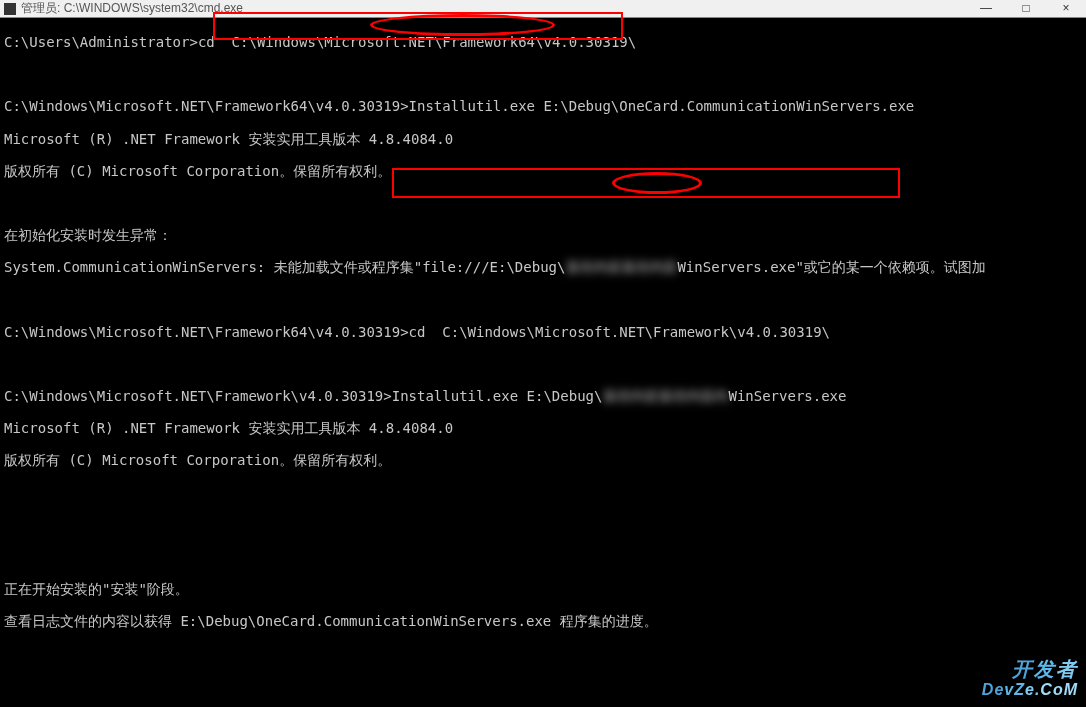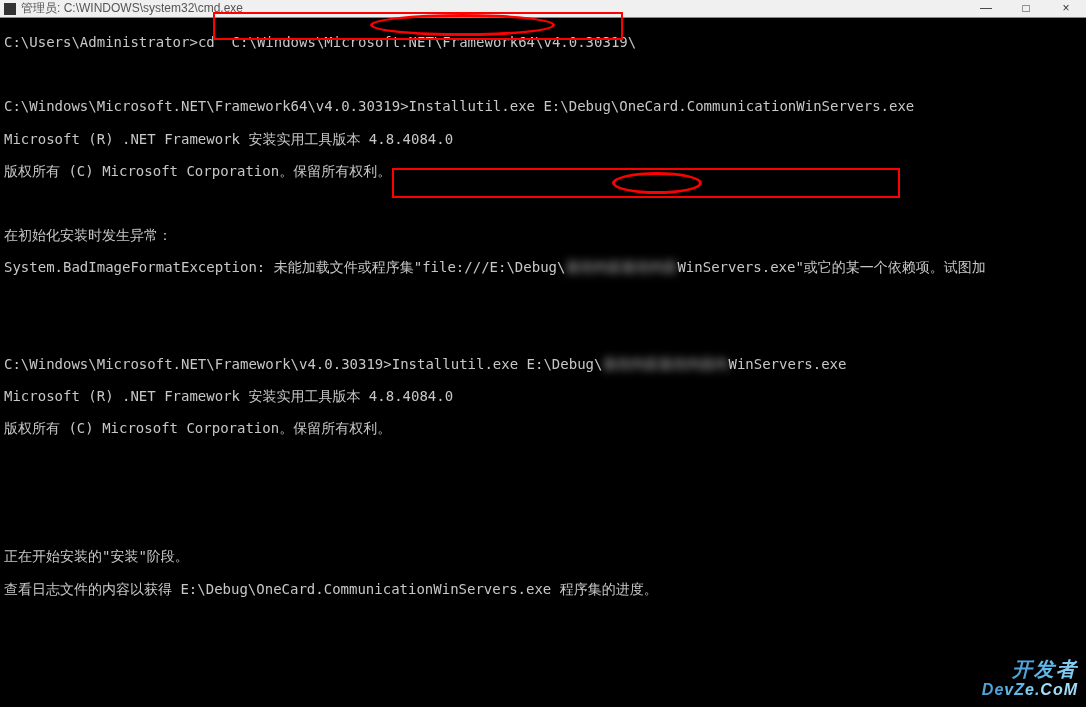--- a/index.html
+++ b/index.html
@@ -119,22 +119,23 @@
 </div>
 
 <div class="terminal">
 <div class="line"><span>C:\Users\Administrator&gt;</span><span>cd  C:\Windows\Microsoft.NET\Framework64\v4.0.30319\</span></div>
 <div class="line"></div>
 <div class="line">C:\Windows\Microsoft.NET\Framework64\v4.0.30319&gt;Installutil.exe E:\Debug\OneCard.CommunicationWinServers.exe</div>
 <div class="line">Microsoft (R) .NET Framework 安装实用工具版本 4.8.4084.0</div>
 <div class="line">版权所有 (C) Microsoft Corporation。保留所有权利。</div>
 <div class="line"></div>
 <div class="line">在初始化安装时发生异常：</div>
-<div class="line"><span>System.BadImageFormatException: 未能加载文件或程序集"file:///E:\Debug\</span><span class="blur">某些内容某些内容</span><span>WinServers.exe"或它的某一个依赖项。试图加</span></div>
+<div class="line"><span>System.CommunicationWinServers: 未能加载文件或程序集"file:///E:\Debug\</span><span class="blur">某些内容某些内容</span><span>WinServers.exe"或它的某一个依赖项。试图加</span></div>
 <div class="line"></div>
+<div class="line"><span>C:\Windows\Microsoft.NET\Framework64\v4.0.30319&gt;</span><span>cd  C:\Windows\Microsoft.NET\Framework\v4.0.30319\</span></div>
 <div class="line"></div>
 <div class="line"><span>C:\Windows\Microsoft.NET\Framework\v4.0.30319&gt;Installutil.exe E:\Debug\</span><span class="blur">某些内容某些内容内</span><span>WinServers.exe</span></div>
 <div class="line">Microsoft (R) .NET Framework 安装实用工具版本 4.8.4084.0</div>
 <div class="line">版权所有 (C) Microsoft Corporation。保留所有权利。</div>
 <div class="line"></div>
 <div class="line"></div>
 <div class="line"></div>
 <div class="line">正在开始安装的"安装"阶段。</div>
 <div class="line">查看日志文件的内容以获得 E:\Debug\OneCard.CommunicationWinServers.exe 程序集的进度。</div>
 

